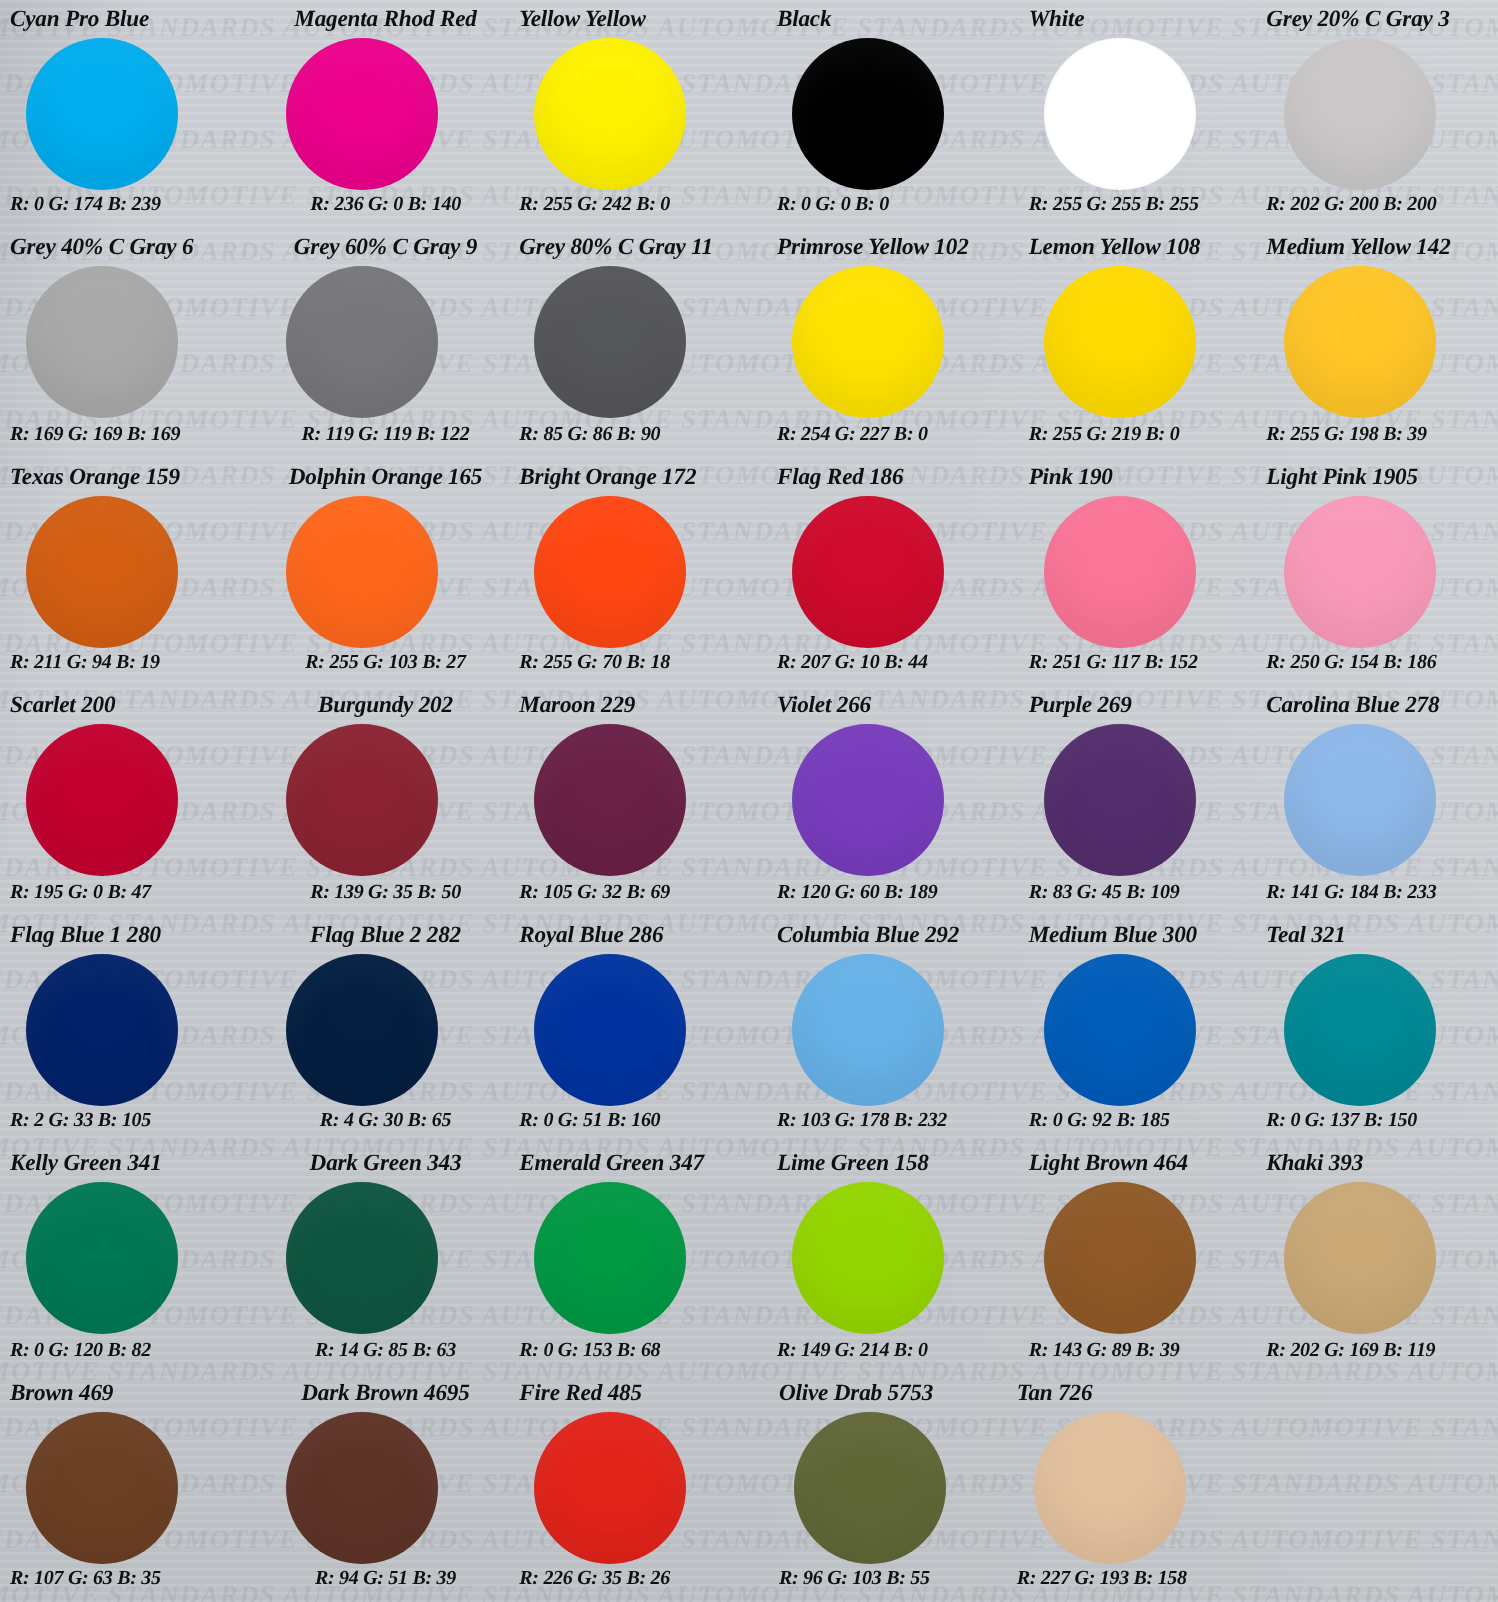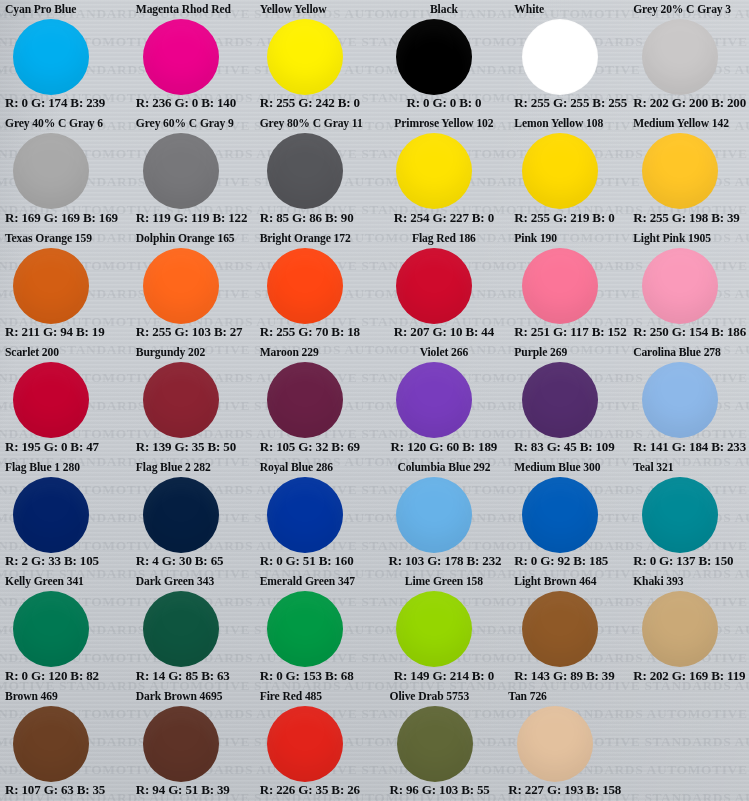--- a/index.html
+++ b/index.html
@@ -18,20 +18,21 @@
   #chart {
     position: relative;
     width: 749px;
     height: 801px;
     box-sizing: border-box;
     
     background:
       linear-gradient(100deg, rgba(150,155,162,0.30) 0%, rgba(150,155,162,0.0) 9%, rgba(255,255,255,0.0) 55%, rgba(255,255,255,0.10) 100%),
       linear-gradient(180deg, rgba(255,255,255,0.06) 0%, rgba(0,0,0,0.0) 40%, rgba(90,95,100,0.10) 100%),
       #ccd0d5;
+    font-style: italic;
   }
 
   
   #watermark {
     position: absolute;
     inset: 0;
     overflow: hidden;
     pointer-events: none;
     opacity: 0.085;
     z-index: 1;
@@ -118,44 +119,44 @@
   .dot.is-white {
     box-shadow: inset 0 0 0 1px rgba(0,0,0,0.015);
   }
 
   .rgb-line {
     position: absolute;
     bottom: 5px;
     left: 0;
     right: 0;
     text-align: center;
-    font-size: 13px;
+    font-size: 10px;
     font-weight: bold;
     color: #0d0f12;
     font-family: "Liberation Serif", "DejaVu Serif", serif;
     line-height: 12px;
     letter-spacing: -0.15px;
     white-space: nowrap;
   }
 
   
   .cell.col-1 .swatch-name,
   .cell.col-1 .rgb-line { text-align: left; padding-left: 5px; }
   .cell.col-1 .dot-wrap { justify-content: flex-start; padding-left: 13px; }
 
   .cell.col-2 .swatch-name,
-  .cell.col-2 .rgb-line { text-align: left; padding-left: 11px; }
+  .cell.col-2 .rgb-line { text-align: center; padding-left: 11px; }
   .cell.col-2 .dot-wrap { justify-content: flex-start; padding-left: 18px; }
 
   .cell.col-3 .swatch-name,
   .cell.col-3 .rgb-line { text-align: left; padding-left: 10px; }
   .cell.col-3 .dot-wrap { justify-content: flex-start; padding-left: 17px; }
 
   .cell.col-4 .swatch-name,
-  .cell.col-4 .rgb-line { text-align: center; padding-left: 14px; }
+  .cell.col-4 .rgb-line { text-align: left; padding-left: 14px; }
   .cell.col-4 .dot-wrap { justify-content: flex-start; padding-left: 22px; }
 
   .cell.col-5 .swatch-name,
   .cell.col-5 .rgb-line { text-align: left; padding-left: 15px; }
   .cell.col-5 .dot-wrap { justify-content: flex-start; padding-left: 23px; }
 
   .cell.col-6 .swatch-name,
   .cell.col-6 .rgb-line { text-align: left; padding-left: 9px; }
   .cell.col-6 .dot-wrap { justify-content: flex-start; padding-left: 18px; }
 </style>

